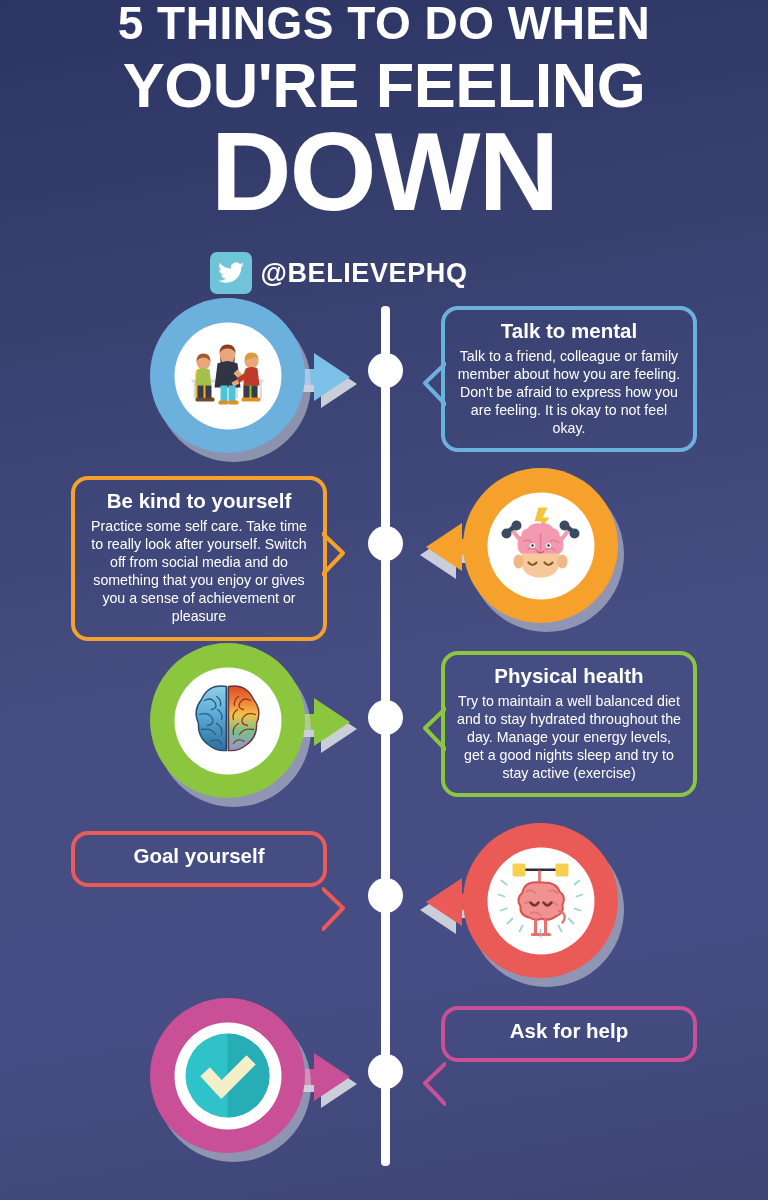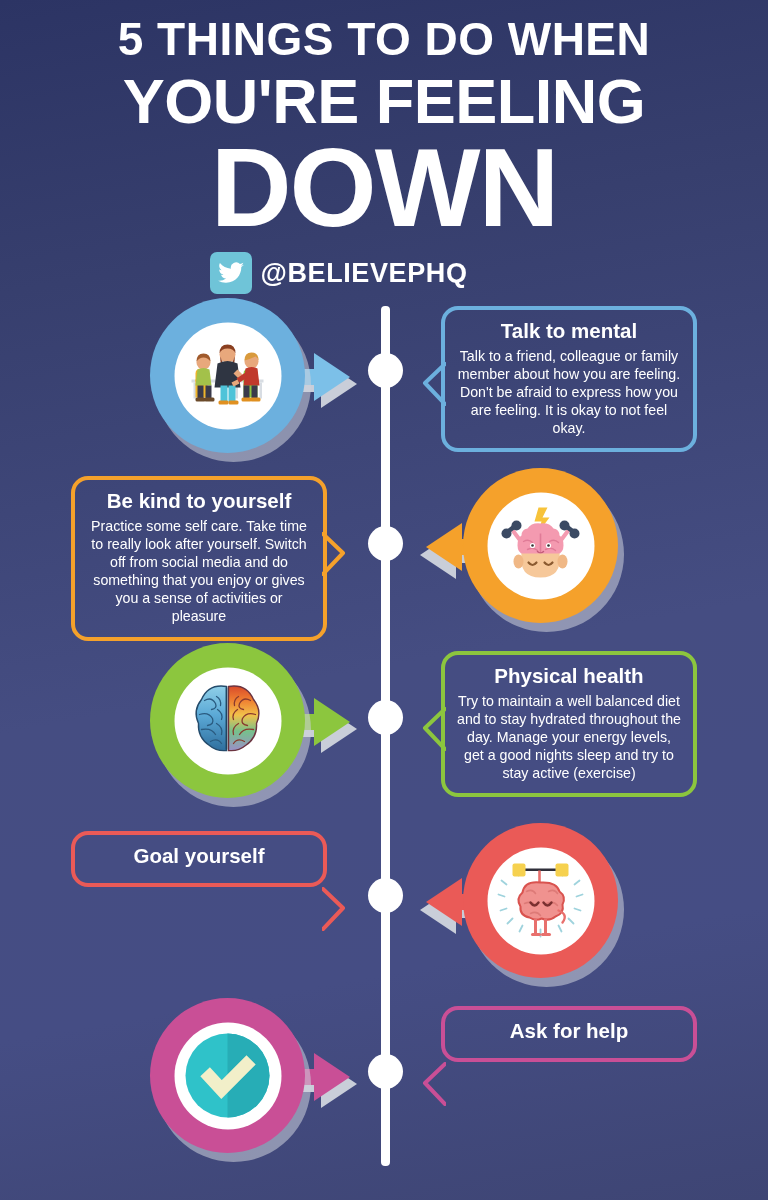--- a/index.html
+++ b/index.html
@@ -16,21 +16,21 @@
     position: relative;
     color: #ffffff;
   }
 
   
   .header {
     position: absolute;
     top: 0; left: 0;
     width: 768px;
     text-align: center;
-    padding-top: 16px;
+    padding-top: 0;
   }
   .title-1 {
     font-size: 46px;
     font-weight: bold;
     letter-spacing: 0.5px;
     line-height: 1.0;
     color: #ffffff;
   }
   .title-2 {
     font-size: 63px;
@@ -297,21 +297,21 @@
     </div>
   </div>
 
   <div class="card card-left" style="border-color:#f5a12b">
     <div class="card-tail" style="right:-23px;">
       <svg width="24" height="46" viewBox="0 0 24 46">
         <path d="M1 2 L21 21 L1 42" fill="none" stroke="#f5a12b" stroke-width="4" stroke-linejoin="round" stroke-linecap="round"></path>
       </svg>
     </div>
     <h3>Be kind to yourself</h3>
-    <p>Practice some self care. Take time to really look after yourself. Switch off from social media and do something  that you enjoy or gives you a sense of activities or pleasure</p>
+    <p>Practice some self care. Take time to really look after yourself. Switch off from social media and do something  that you enjoy or gives you a sense of achievement or pleasure</p>
   </div>
 </div>
 
 <div class="row" id="row3">
 
   <div class="arrow arrow-right">
     <svg width="92" height="70" viewBox="0 0 92 70">
       <path d="M4 27 h42 v-16 l36 24 -36 24 v-16 h-42 z" fill="#c9ced9" transform="translate(7,7)"></path>
       <path d="M4 27 h42 v-16 l36 24 -36 24 v-16 h-42 z" fill="#8cc63e"></path>
     </svg>

